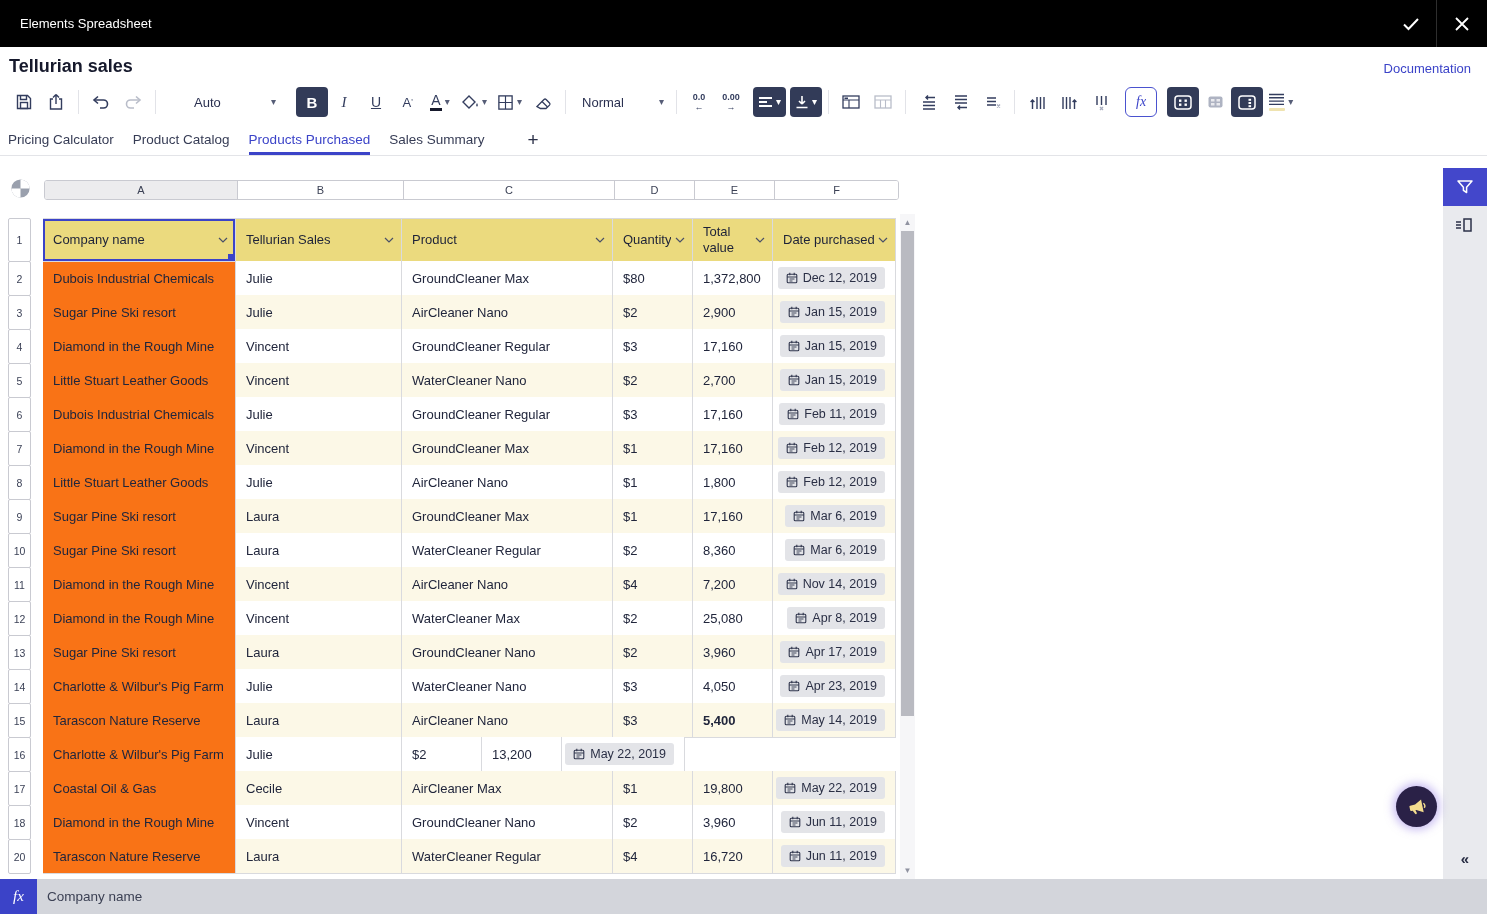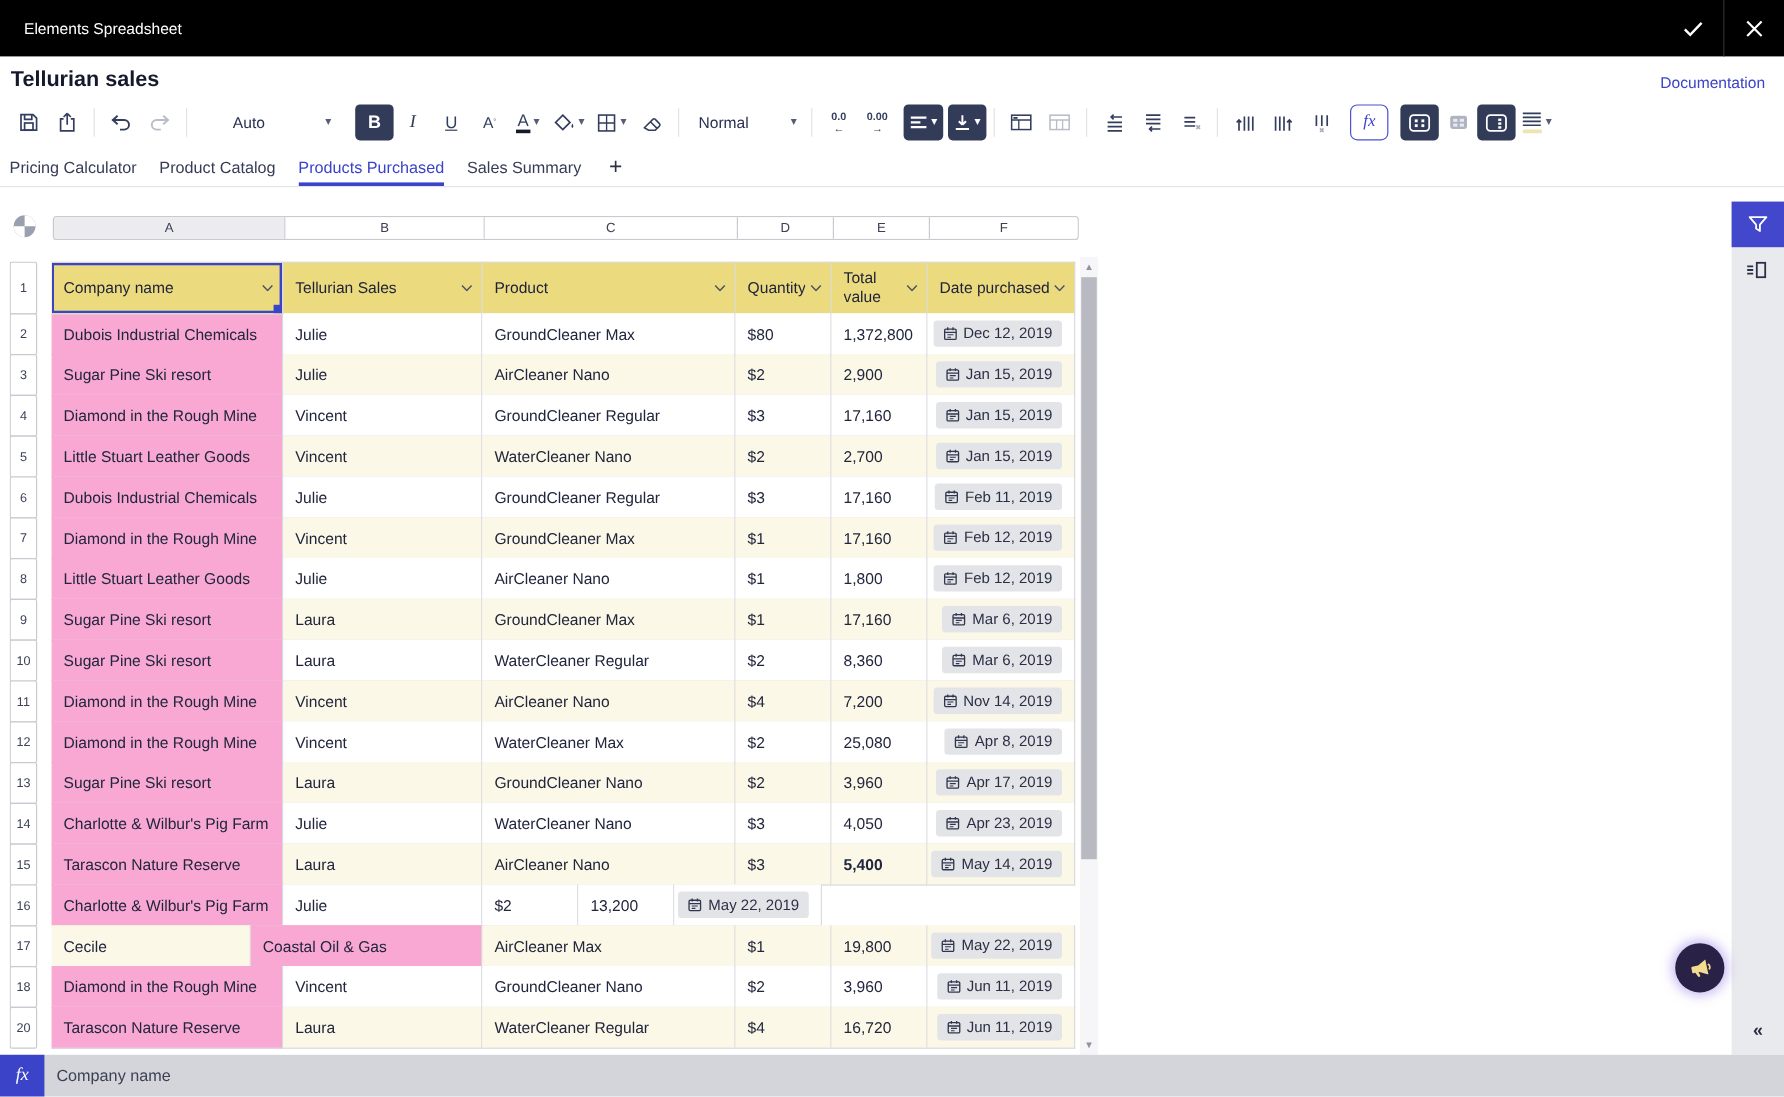--- a/index.html
+++ b/index.html
@@ -42,21 +42,21 @@
   .dec .arr { font-size:9px; margin-top:1px; font-weight:400; }
   .pair { display:flex; align-items:center; gap:3px; padding:0 5px; }
   .fxbtn { width:32px; height:30px; border:1.5px solid #4a52cf; border-radius:6px; color:#3b43c8;
     font-style:italic; font-size:14px; font-family:"Liberation Serif",serif;
     display:flex; align-items:center; justify-content:center; background:#fff; cursor:pointer; flex:none; }
   .lnsp { display:flex; flex-direction:column; align-items:center; }
   .lnsp .bar { width:16px; height:3px; background:#efe3b0; margin-top:2px; border-radius:1px; }
 
   
   .tabbar { position:absolute; left:0; top:124px; width:100%; height:32px;
-    border-bottom:1px solid #e3e4e8; display:flex; align-items:stretch; padding-left:8px; }
+    border-bottom:1px solid #e3e4e8; display:flex; align-items:stretch; padding-left:8px;gap:20px; }
   .tab { display:flex; align-items:center; font-size:13.5px; color:#363c55; margin-right:19px;
     border-bottom:3px solid transparent; cursor:pointer; padding-top:2px; }
   .tab.active { color:#3b43c8; border-bottom-color:#3b43c8; }
   .tab-plus { display:flex; align-items:center; font-size:19px; color:#2b3048; cursor:pointer; padding:0 4px; }
 
   
   .corner-ico { position:absolute; left:9px; top:177px; cursor:pointer; }
   .colheads { position:absolute; left:44px; top:180px; height:20px; display:flex;
     border:1px solid #c9cad1; border-radius:3px; overflow:hidden; background:#fff; }
   .colhead { height:100%; display:flex; align-items:center; justify-content:center;
@@ -72,21 +72,21 @@
     display:flex; align-items:center; justify-content:center; font-size:10.5px; color:#3c4257;
     margin-right:12px; cursor:pointer; }
   .cell { border-right:1px solid #d9dade; border-bottom:1px solid #d9dade; background:#fff;
     display:flex; align-items:center; padding-left:10px; font-size:13px; color:#21263c;
     position:relative; cursor:cell; flex:none; }
   .g-row .cell:first-of-type { border-left:1px solid #d9dade; }
   .h-row .cell { border-top:1px solid #d9dade; font-weight:500; color:#1d2238;
     padding-right:20px; line-height:16px; }
   .ycell, .h-row .cell { background:#ebda7e; }
   .g-row.cream .cell { background:#fcf8e7; }
-  .g-row.cream .ycell, .ycell { background:#f9a8d4; }
+  .g-row.cream .ycell, .ycell { background:#f97316; }
   .hlabel { overflow:hidden; }
   .h-row .cell.brk .hlabel { word-break:break-all; }
   .h-row .cell .schev { position:absolute; right:7px; top:50%; margin-top:-3px; }
   .cell.selected { box-shadow: inset 0 0 0 2px #3b43c8; z-index:2; }
   .cell.selected::after { content:""; position:absolute; right:0; bottom:0; width:7px; height:7px;
     background:#3b43c8; }
   .datecell { justify-content:flex-end; padding-right:10px; padding-left:4px; }
   .pill { display:inline-flex; align-items:center; gap:5px; background:#e3e4e8; border-radius:3px;
     height:22px; padding:0 8px; font-size:12.5px; color:#2a2f45; white-space:nowrap; }
 
@@ -664,22 +664,22 @@
               <rect x="1.2" y="2.2" width="9.6" height="8.6" rx="1" fill="none" stroke="#30364d" stroke-width="1.1"></rect>
               <path d="M3.8 0.8 V3.2 M8.2 0.8 V3.2 M1.2 5 H10.8" stroke="#30364d" stroke-width="1.1"></path>
               <path d="M3.5 7 H8.5 M3.5 9 H6.5" stroke="#30364d" stroke-width="0.9"></path>
             </svg>
             <span>May 22, 2019</span>
           </span>
         </div>
       </div>
       <div class="g-row cream">
         <div class="rownum">17</div>
+        <div class="cell ycell" style="width: 193px;">Coastal Oil &amp; Gas</div>
         <div class="cell" style="width: 166px;">Cecile</div>
-        <div class="cell ycell" style="width: 193px;">Coastal Oil &amp; Gas</div>
         <div class="cell" style="width: 211px;">AirCleaner Max</div>
         <div class="cell" style="width: 80px;">$1</div>
         <div class="cell" style="width: 80px;">19,800</div>
         <div class="cell datecell" style="width: 123px;">
           <span class="pill">
             <svg width="12" height="12" viewBox="0 0 12 12">
               <rect x="1.2" y="2.2" width="9.6" height="8.6" rx="1" fill="none" stroke="#30364d" stroke-width="1.1"></rect>
               <path d="M3.8 0.8 V3.2 M8.2 0.8 V3.2 M1.2 5 H10.8" stroke="#30364d" stroke-width="1.1"></path>
               <path d="M3.5 7 H8.5 M3.5 9 H6.5" stroke="#30364d" stroke-width="0.9"></path>
             </svg>

